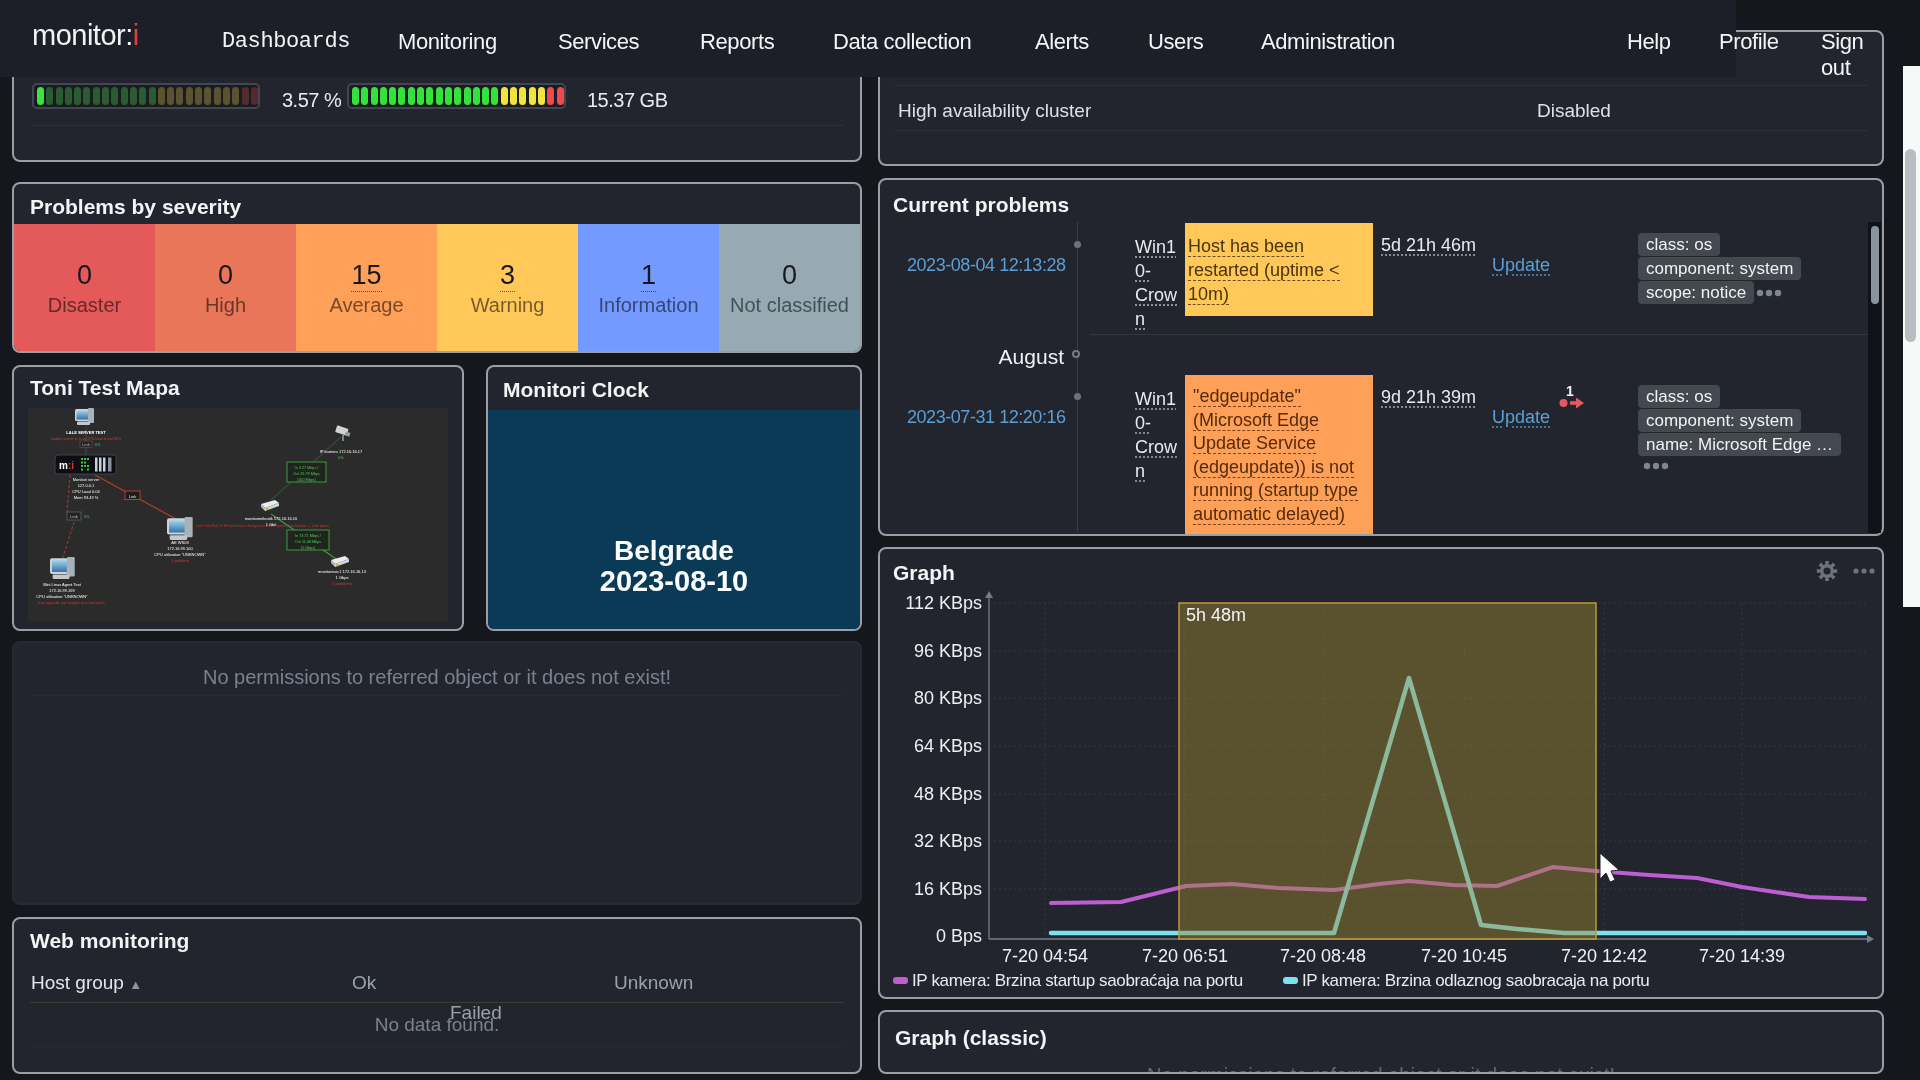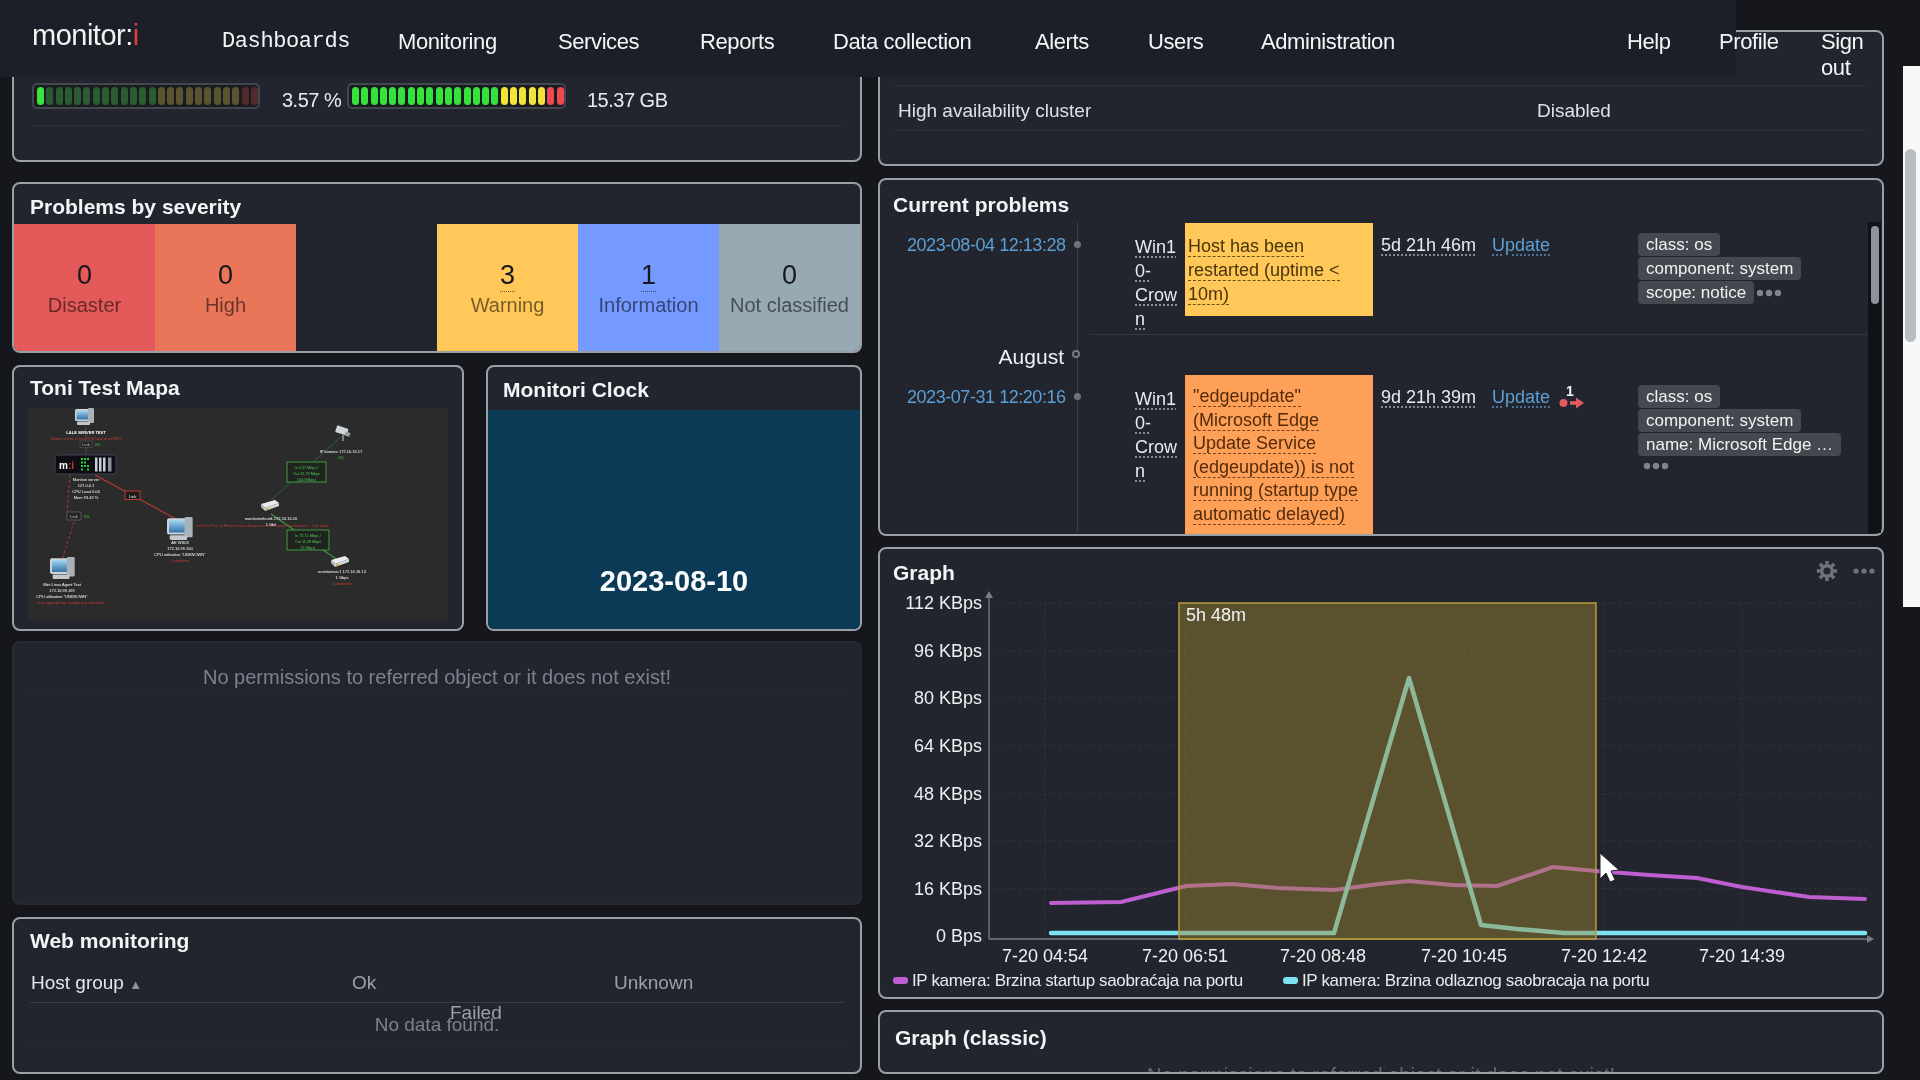--- a/index.html
+++ b/index.html
@@ -2,21 +2,21 @@
 <html><head><meta charset="utf-8">
 <style>
 * { margin:0; padding:0; box-sizing:border-box; }
 html,body { width:1920px; height:1080px; overflow:hidden; background:#15171d; font-family:"Liberation Sans", sans-serif; }
 .abs { position:absolute; }
 .panel { position:absolute; background:#22252d; border:2px solid #9a9ea6; border-radius:8px; }
 .phead { position:absolute; font-size:21px; font-weight:bold; color:#f2f4f6; }
 .sep { position:absolute; height:1px; background:#2f333b; }
 .wt { color:#e8ebee; }
 .gt { color:#9aa1a9; }
-.lnk { color:#5b9fd4; }
+.lnk { color:#5b9fd4;margin-top:20px; }
 .du { text-decoration:underline dotted; text-underline-offset:4px; }
 .chip { position:absolute; height:23px; line-height:23px; padding:0 8px; background:#44484f; color:#f0f2f4; font-size:17px; border-radius:4px; white-space:nowrap; }
 .txt { position:absolute; white-space:nowrap; }
 </style></head>
 <body>
 
 <div class="abs" style="left:0;top:0;width:1736px;height:77px;background:#1c1f27;z-index:50;">
 <div class="abs" style="left:32px;top:19px;font-size:29px;letter-spacing:-0.5px;color:#f2f2f2;font-weight:400;">monitor:<span style="color:#e0403a;">i</span></div>
 <div class="abs" style="left:222px;top:29px;font-size:22px;color:#f4f5f7;letter-spacing:-0.4px;font-family:Liberation Mono, monospace;">Dashboards</div>
 <div class="abs" style="left:398px;top:29px;font-size:22px;color:#f4f5f7;letter-spacing:-0.4px;">Monitoring</div>
@@ -45,20 +45,24 @@
 <div class="txt" style="left:1537px;top:100px;font-size:19px;color:#dde1e6;">Disabled</div>
 <div class="panel" style="left:12px;top:182px;width:850px;height:171px;overflow:hidden;">
 <div class="abs" style="left:16px;top:11px;font-size:21px;font-weight:bold;color:#f2f4f6;">Problems by severity</div>
 <div class="abs" style="left:0.0px;top:40px;width:141.0px;height:129px;background:#E45959;text-align:center;">
       <div style="margin-top:36px;font-size:27px;color:#16181d;"><span style="padding-bottom:1px;">0</span></div>
       <div style="margin-top:3px;font-size:20px;color:rgba(0,0,0,0.55);">Disaster</div>
     </div>
 <div class="abs" style="left:141.0px;top:40px;width:141.0px;height:129px;background:#E97659;text-align:center;">
       <div style="margin-top:36px;font-size:27px;color:#16181d;"><span style="padding-bottom:1px;">0</span></div>
       <div style="margin-top:3px;font-size:20px;color:rgba(0,0,0,0.55);">High</div>
+    </div>
+<div class="abs" style="left:282.0px;top:40px;width:141.0px;height:129px;background:#FFA059;text-align:center;">
+      <div style="margin-top:36px;font-size:27px;color:#16181d;"><span style="border-bottom:1px dotted rgba(0,0,0,0.55);padding-bottom:1px;">15</span></div>
+      <div style="margin-top:3px;font-size:20px;color:rgba(0,0,0,0.55);">Average</div>
     </div>
 <div class="abs" style="left:423.0px;top:40px;width:141.0px;height:129px;background:#FFC859;text-align:center;">
       <div style="margin-top:36px;font-size:27px;color:#16181d;"><span style="border-bottom:1px dotted rgba(0,0,0,0.55);padding-bottom:1px;">3</span></div>
       <div style="margin-top:3px;font-size:20px;color:rgba(0,0,0,0.55);">Warning</div>
     </div>
 <div class="abs" style="left:564.0px;top:40px;width:141.0px;height:129px;background:#7499FF;text-align:center;">
       <div style="margin-top:36px;font-size:27px;color:#16181d;"><span style="border-bottom:1px dotted rgba(0,0,0,0.55);padding-bottom:1px;">1</span></div>
       <div style="margin-top:3px;font-size:20px;color:rgba(0,0,0,0.55);">Information</div>
     </div>
 <div class="abs" style="left:705.0px;top:40px;width:141.0px;height:129px;background:#97AAB3;text-align:center;">
@@ -162,20 +166,21 @@
       <use href="#comp"></use>
     </g>
 <text x="68" y="356" fill="#ffffff" font-size="8" text-anchor="middle">Mini Linux Agent Test</text>
 <text x="68" y="368" fill="#ffffff" font-size="8" text-anchor="middle">172.16.99.169</text>
 <text x="68" y="380" fill="#ffffff" font-size="8" text-anchor="middle">CPU utilization "UNKNOWN"</text>
 <text x="20" y="392" fill="#cc3b33" font-size="7.5">Icon upgrade nije uradjen due mismatch</text>
 </svg>
 <div class="panel" style="left:486px;top:365px;width:376px;height:266px;overflow:hidden;">
 <div class="abs" style="left:15px;top:11px;font-size:21px;font-weight:bold;color:#f2f4f6;">Monitori Clock</div>
 <div class="abs" style="left:0;top:43px;width:372px;height:219px;background:#0a3a55;text-align:center;color:#fbfcfd;font-weight:bold;">
+      <div class="abs" style="left:0;top:126px;width:100%;font-size:28px;line-height:30px;">Belgrade</div>
       <div class="abs" style="left:0;top:155px;width:100%;font-size:29px;line-height:32px;">2023-08-10</div>
     </div>
 </div>
 <div class="panel" style="left:12px;top:641px;width:850px;height:264px;border:2px solid #272a32;"></div>
 <div class="txt" style="left:13px;top:666px;width:848px;text-align:center;font-size:20px;color:#79828e;">No permissions to referred object or it does not exist!</div>
 <div class="sep" style="left:30px;top:695px;width:814px;background:#272a31;"></div>
 <div class="panel" style="left:12px;top:917px;width:850px;height:157px;"></div>
 <div class="phead" style="left:30px;top:929px;">Web monitoring</div>
 <div class="txt" style="left:31px;top:972px;font-size:19px;color:#e2e6ea;">Host group <span style="color:#8d949c;font-size:13px;">▲</span></div>
 <div class="txt gt" style="left:352px;top:972px;font-size:19px;">Ok</div>

